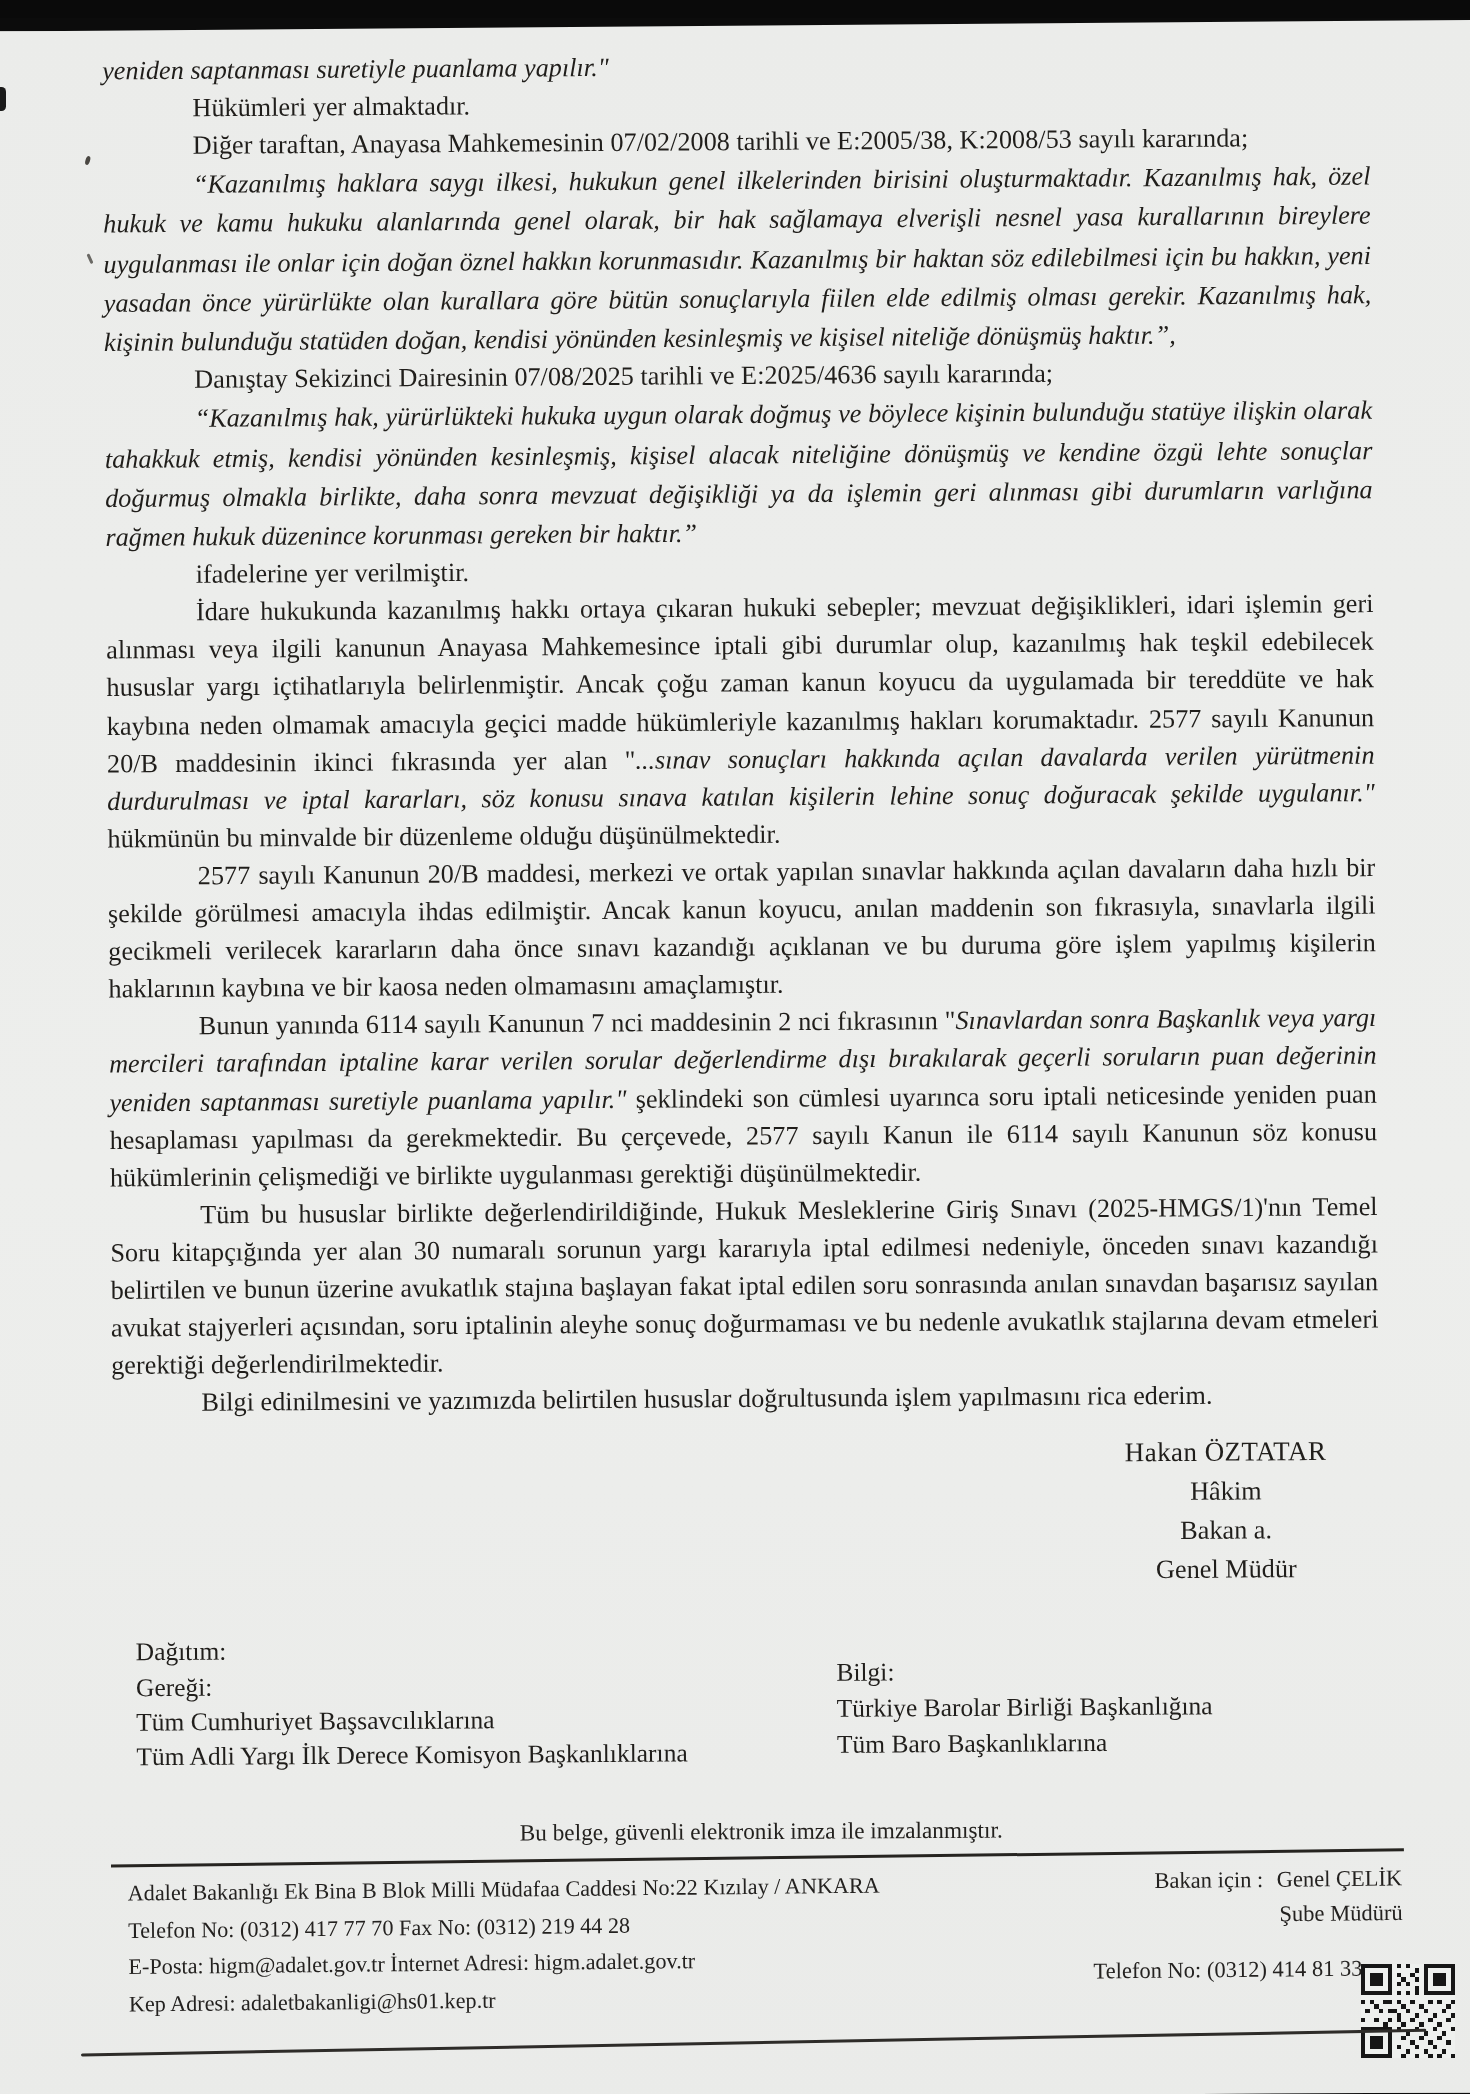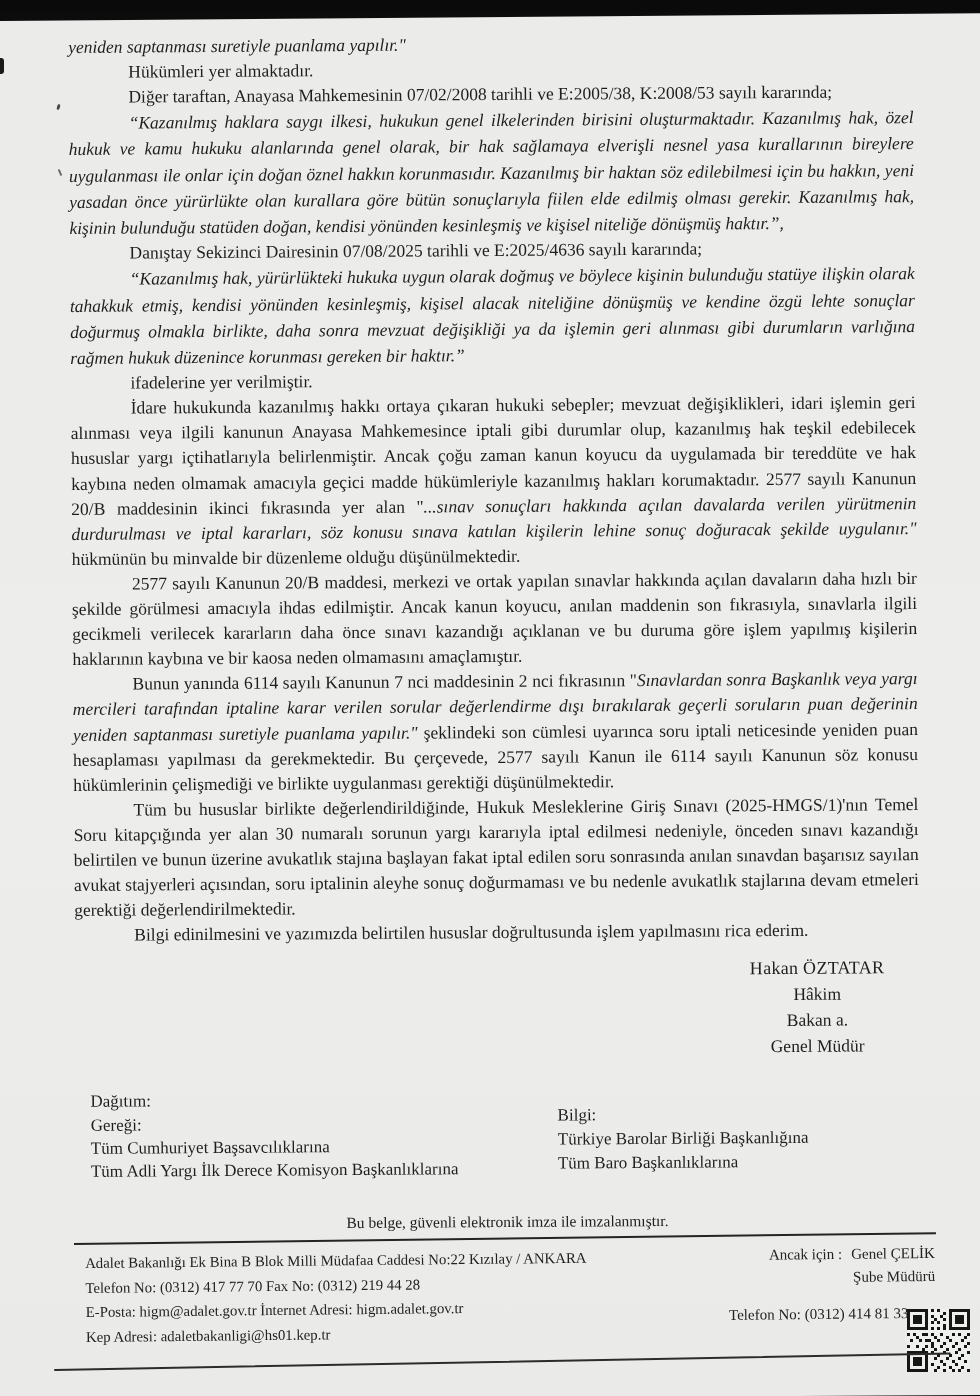--- a/index.html
+++ b/index.html
@@ -127,21 +127,21 @@
   <div class="divider"></div>
 
   <div class="footer">
     <div class="f-left">
       <div>Adalet Bakanlığı Ek Bina B Blok Milli Müdafaa Caddesi No:22 Kızılay / ANKARA</div>
       <div>Telefon No: (0312) 417 77 70 Fax No: (0312) 219 44 28</div>
       <div>E-Posta: higm@adalet.gov.tr İnternet Adresi: higm.adalet.gov.tr</div>
       <div>Kep Adresi: adaletbakanligi@hs01.kep.tr</div>
     </div>
     <div class="f-contact">
-      <div><span class="lbl">Ancak için :</span><span>Genel ÇELİK</span></div>
+      <div><span class="lbl">Bakan için :</span><span>Genel ÇELİK</span></div>
       <div>Şube Müdürü</div>
     </div>
     <div class="f-phone">Telefon No: (0312) 414 81 33</div>
 
     <svg class="qr" viewBox="0 0 21 21" shape-rendering="crispEdges" xmlns="http://www.w3.org/2000/svg">
       <rect x="0" y="0" width="21" height="21" fill="#eef0ee"></rect>
       <g fill="#161616">
         <path d="M0 0h7v7H0z"></path>
           <path d="M14 0h7v7h-7z"></path>
           <path d="M0 14h7v7H0z"></path>

